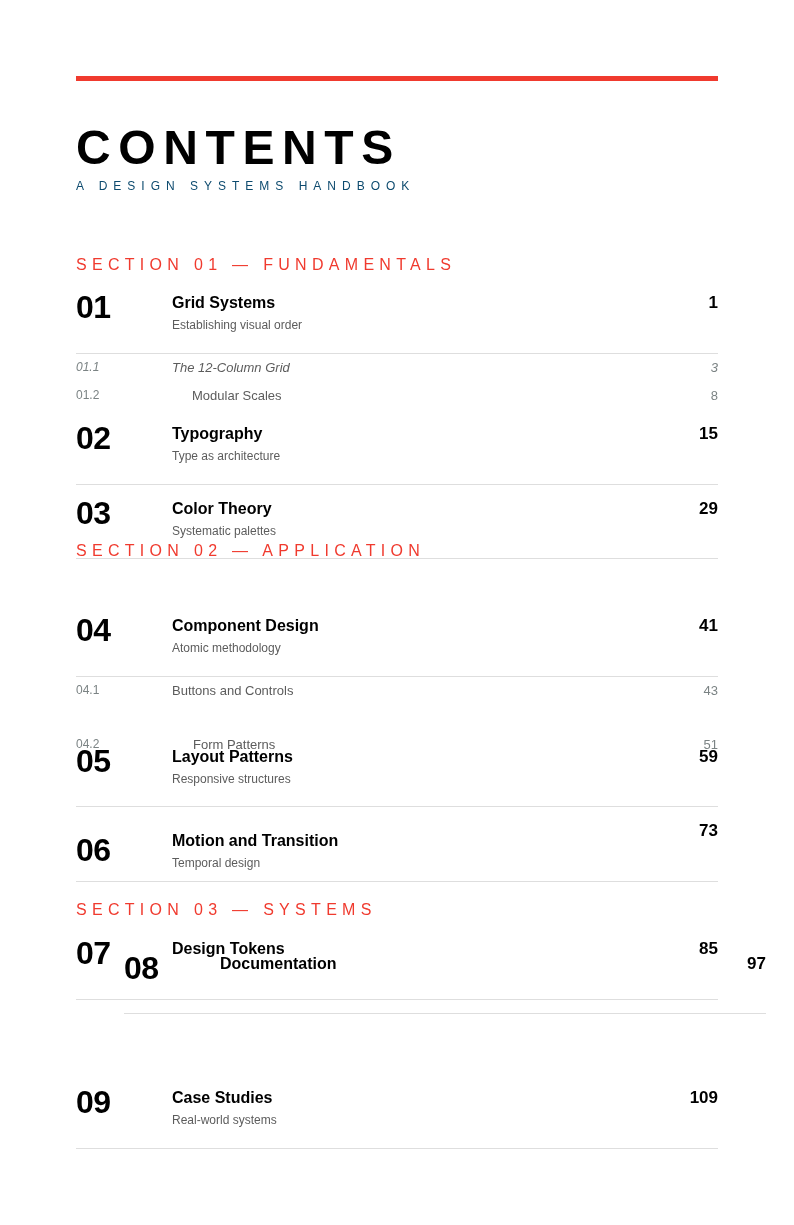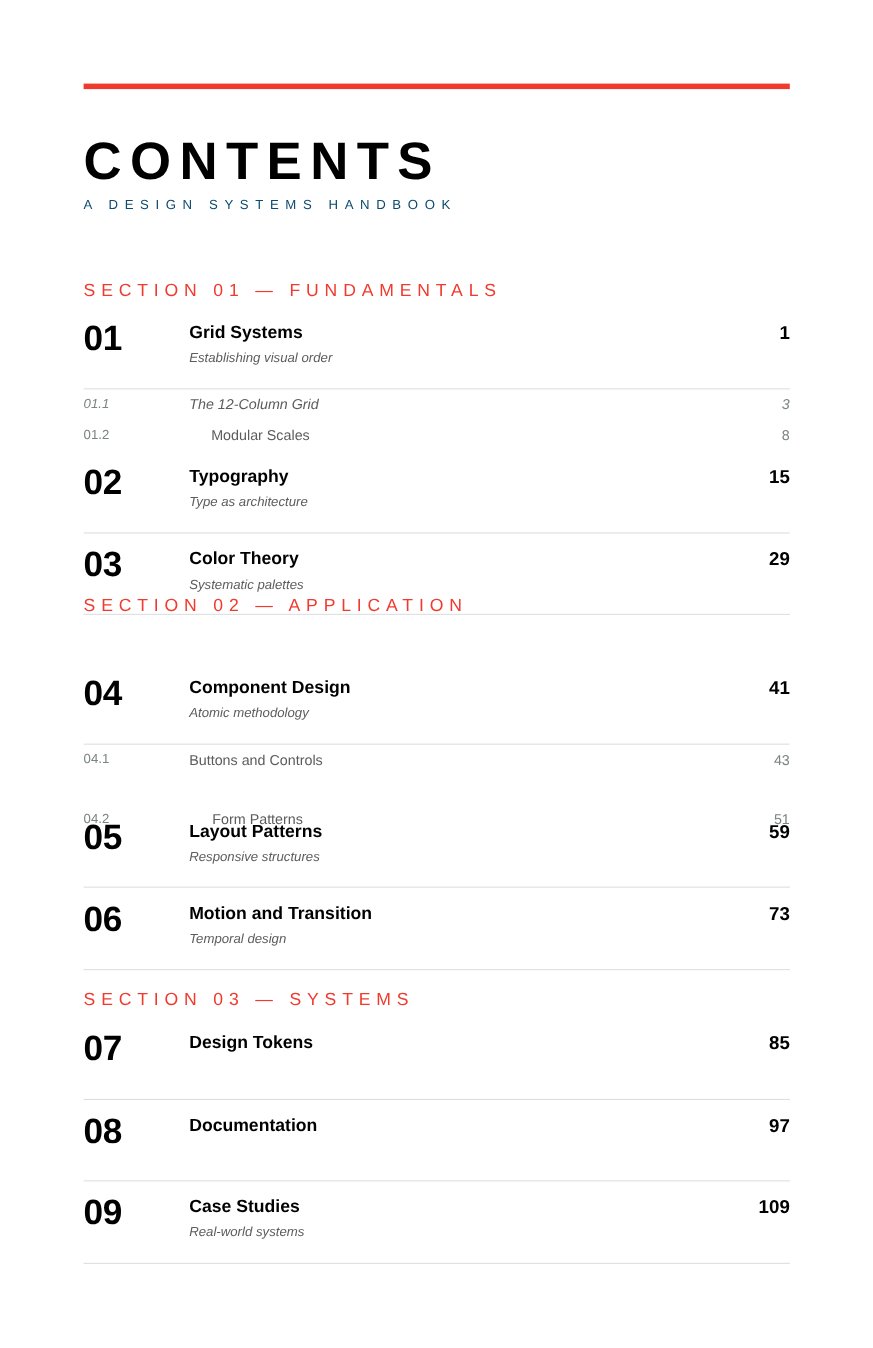--- a/index.html
+++ b/index.html
@@ -64,21 +64,20 @@
       font-weight: bold;
       line-height: 20px;
       color: #000;
       margin-top: 3px;
     }
     .chapter .csub {
       font-size: 12px;
       color: #5c5c5c;
       line-height: 16px;
       margin-top: 4px;
-      font-style: italic;
     }
     .chapter .page-num {
       position: absolute;
       right: 0;
       top: 3px;
       font-size: 17px;
       font-weight: bold;
       line-height: 20px;
       color: #000;
     }
@@ -183,40 +182,40 @@
 
 <div class="abs chapter" style="top:744px; height:63px;">
   <div class="num">05</div>
   <div class="body">
     <div class="ctitle">Layout Patterns</div>
     <div class="csub">Responsive structures</div>
   </div>
   <div class="page-num">59</div>
 </div>
 
-<div class="abs chapter" style="top:818px; height:64px;">
+<div class="abs chapter" style="top:818px; height:64px;align-items:center;">
   <div class="num">06</div>
   <div class="body">
     <div class="ctitle">Motion and Transition</div>
     <div class="csub">Temporal design</div>
   </div>
   <div class="page-num">73</div>
 </div>
 
 <div class="abs section-label" style="top:903px;">SECTION 03 — SYSTEMS</div>
 
 <div class="abs chapter" style="top:936px; height:64px;">
   <div class="num">07</div>
   <div class="body">
     <div class="ctitle">Design Tokens</div>
   </div>
   <div class="page-num">85</div>
 </div>
 
-<div class="abs chapter" style="top:1011px; height:63px;">
+<div class="abs chapter" style="top:951px; height:63px;margin-left:48px;">
   <div class="num">08</div>
   <div class="body">
     <div class="ctitle">Documentation</div>
   </div>
   <div class="page-num">97</div>
 </div>
 
 <div class="abs chapter" style="top:1085px; height:64px;">
   <div class="num">09</div>
   <div class="body">

